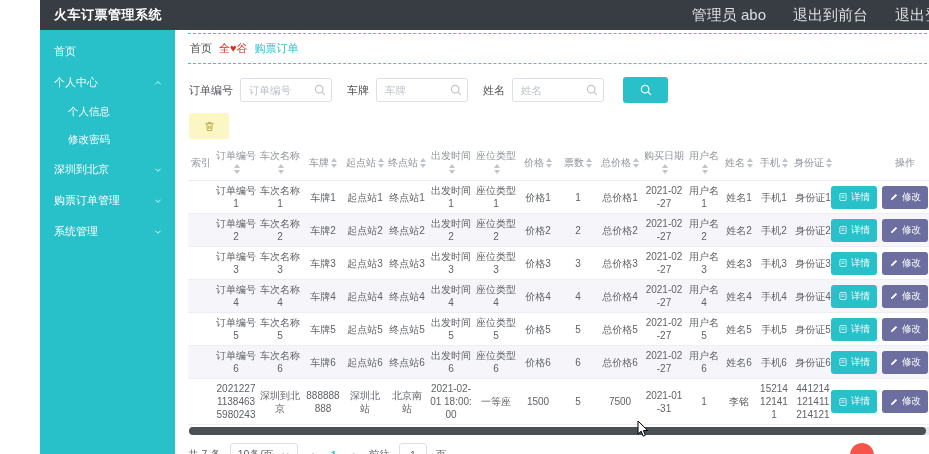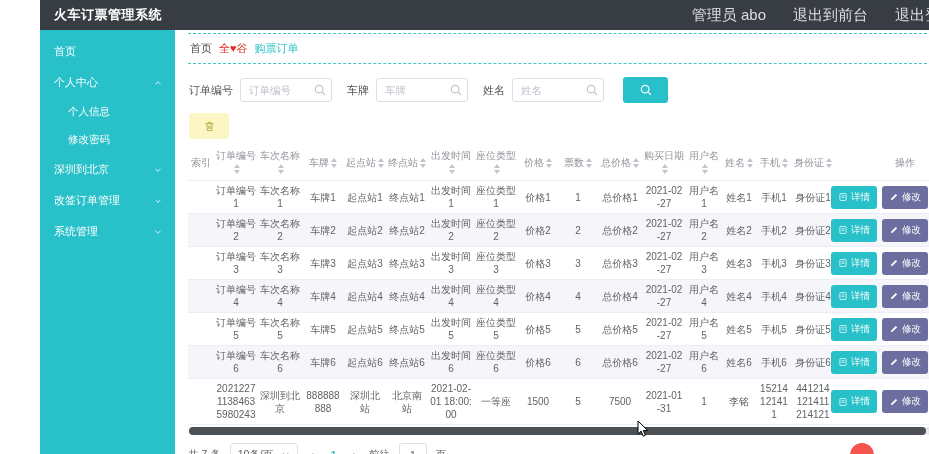--- a/index.html
+++ b/index.html
@@ -120,21 +120,21 @@
         </div>
         <div class="menu-sub">个人信息</div>
         <div class="menu-sub">修改密码</div>
         <div class="menu-item">
           <span>深圳到北京</span>
           <svg width="10" height="10" viewBox="0 0 16 16">
             <path d="M4 6l4 4.2L12 6" fill="none" stroke="currentColor" stroke-width="1.4"></path>
           </svg>
         </div>
         <div class="menu-item">
-          <span>改签订单管理</span>
+          <span>购票订单管理</span>
           <svg width="10" height="10" viewBox="0 0 16 16">
             <path d="M4 6l4 4.2L12 6" fill="none" stroke="currentColor" stroke-width="1.4"></path>
           </svg>
         </div>
         <div class="menu-item">
           <span>系统管理</span>
           <svg width="10" height="10" viewBox="0 0 16 16">
             <path d="M4 6l4 4.2L12 6" fill="none" stroke="currentColor" stroke-width="1.4"></path>
           </svg>
         </div>

